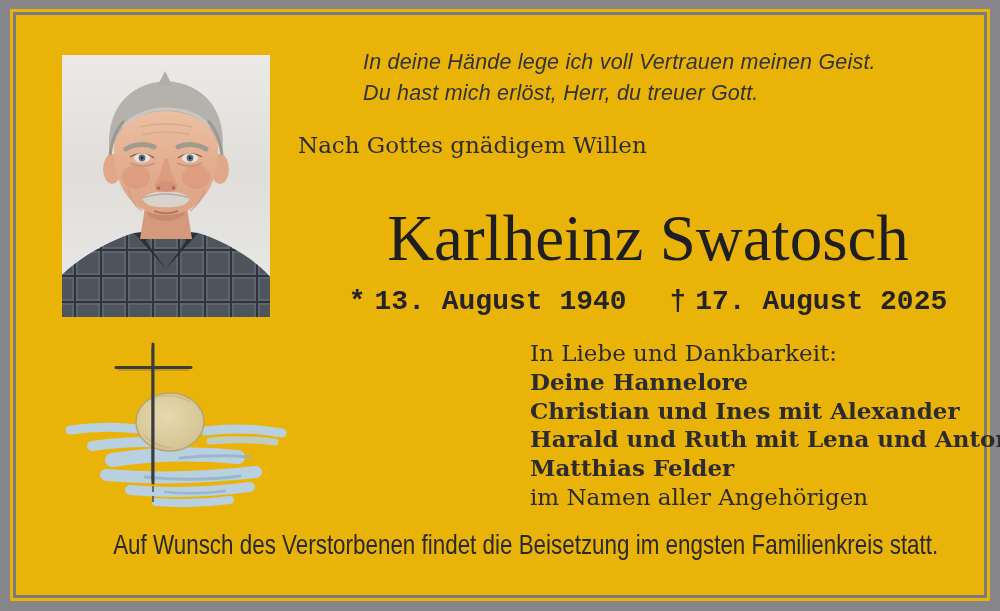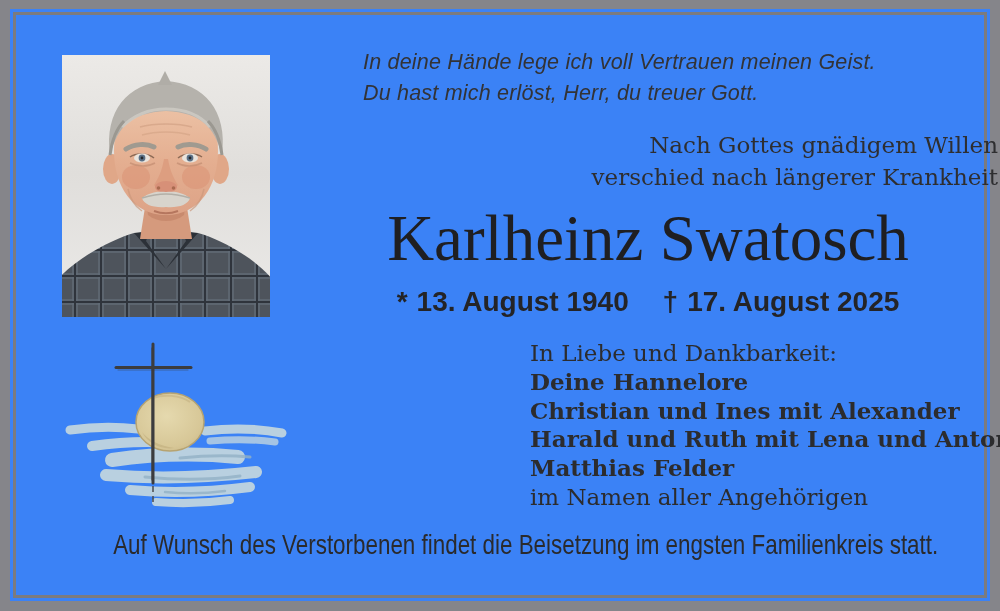--- a/index.html
+++ b/index.html
@@ -8,21 +8,21 @@
 
   .page {
     position: relative;
     width: 1000px; height: 611px;
     background: #85858a;
     overflow: hidden;
   }
   .card {
     position: absolute;
     left: 10px; top: 9px; right: 10px; bottom: 10px;
-    background: #3b82f6;
+    background: #eab308;
   }
   .inner-border {
     position: absolute;
     left: 3px; top: 3px; right: 3px; bottom: 3px;
     border: 3px solid #7b7b7f;
     pointer-events: none;
   }
 
   
   .photo {
@@ -45,21 +45,21 @@
     color: #333336;
     letter-spacing: 0.2px;
   }
   .quote-row2 { display: flex; justify-content: space-between; align-items: flex-end; }
   .psalm-ref { font-style: normal; }
 
   
   .intro {
     position: absolute;
     left: 288px; top: 120px; width: 700px;
-    text-align: right;
+    text-align: left;
     font-family: "DejaVu Serif", serif;
     font-size: 23px;
     line-height: 32px;
     color: #2e2e30;
   }
 
   
   .name {
     position: absolute;
     left: 288px; top: 192px; width: 700px;
@@ -70,21 +70,21 @@
     line-height: 1.15;
     color: #1f1f22;
     white-space: nowrap;
   }
 
   
   .dates {
     position: absolute;
     left: 288px; top: 277px; width: 700px;
     text-align: center;
-    font-family: Liberation Sans, sans-serif;
+    font-family: Liberation Mono, monospace;
     font-weight: bold;
     font-size: 28px;
     color: #242427;
     white-space: nowrap;
   }
   .date-group { display: inline-block; }
   .date-group + .date-group { margin-left: 26px; }
   .date-symbol { display: inline-block; margin-right: 9px; }
 
   
@@ -207,21 +207,20 @@
 
     <div class="quote">
       <div>In deine Hände lege ich voll Vertrauen meinen Geist.</div>
       <div class="quote-row2">
         <span>Du hast mich erlöst, Herr, du treuer Gott.</span>
       </div>
     </div>
 
     <div class="intro">
       <div>Nach Gottes gnädigem Willen</div>
-      <div>verschied nach längerer Krankheit</div>
     </div>
 
     <h1 class="name">Karlheinz Swatosch</h1>
 
     <div class="dates">
       <span class="date-group">
         <span class="date-symbol">*</span><span>13. August 1940</span>
       </span>
       <span class="date-group">
         <span class="date-symbol">†</span><span>17. August 2025</span>

